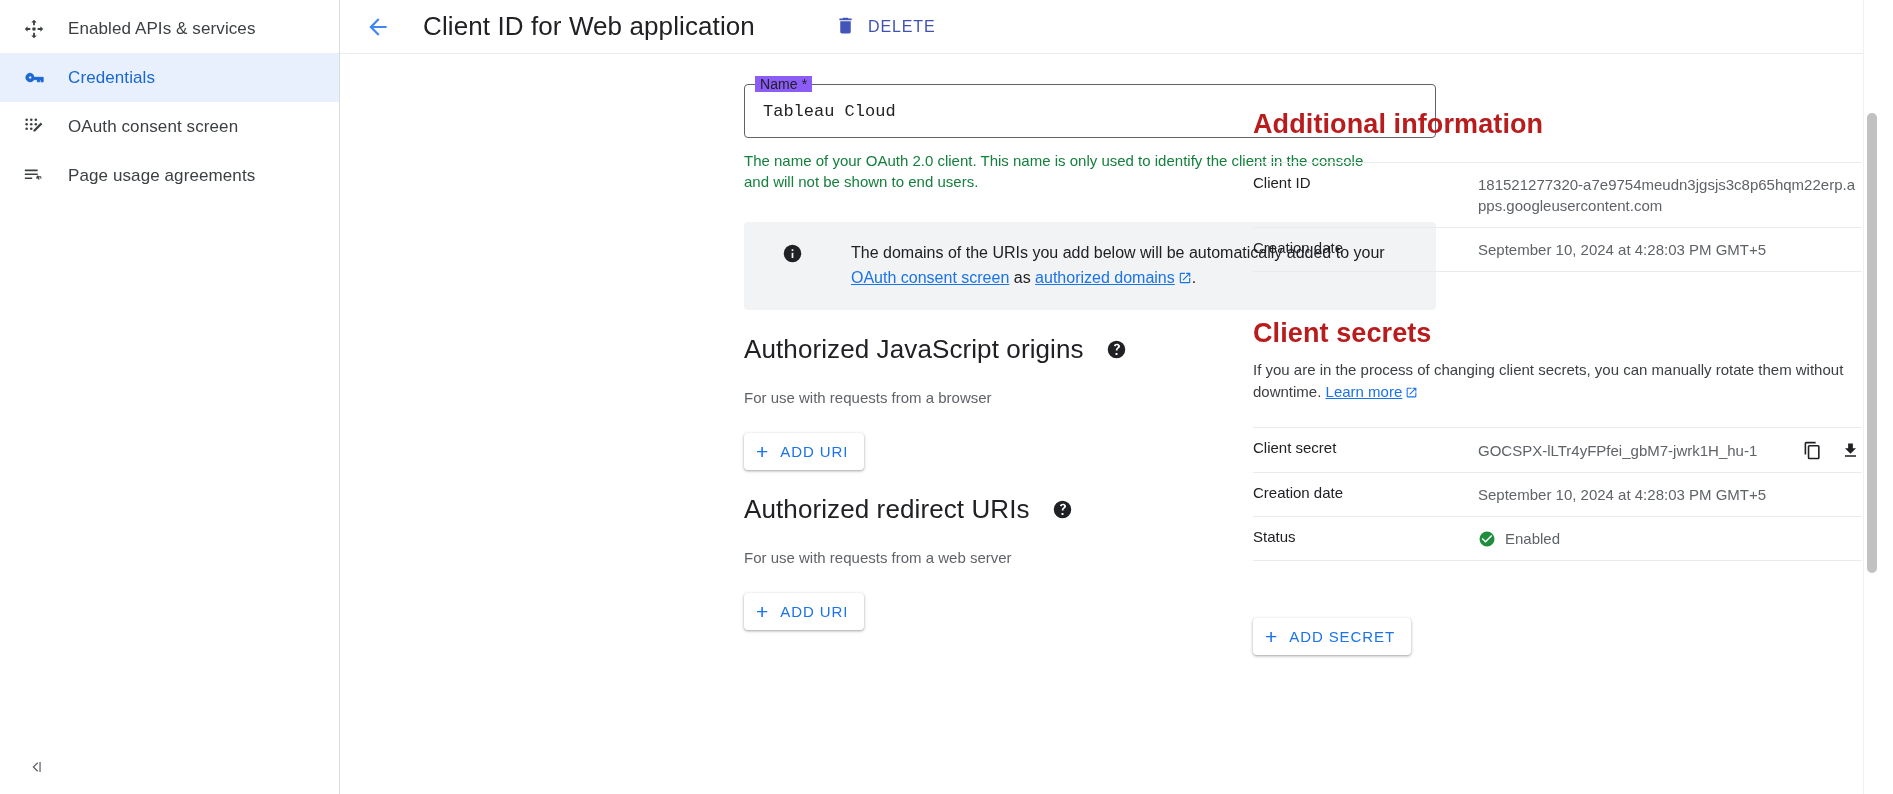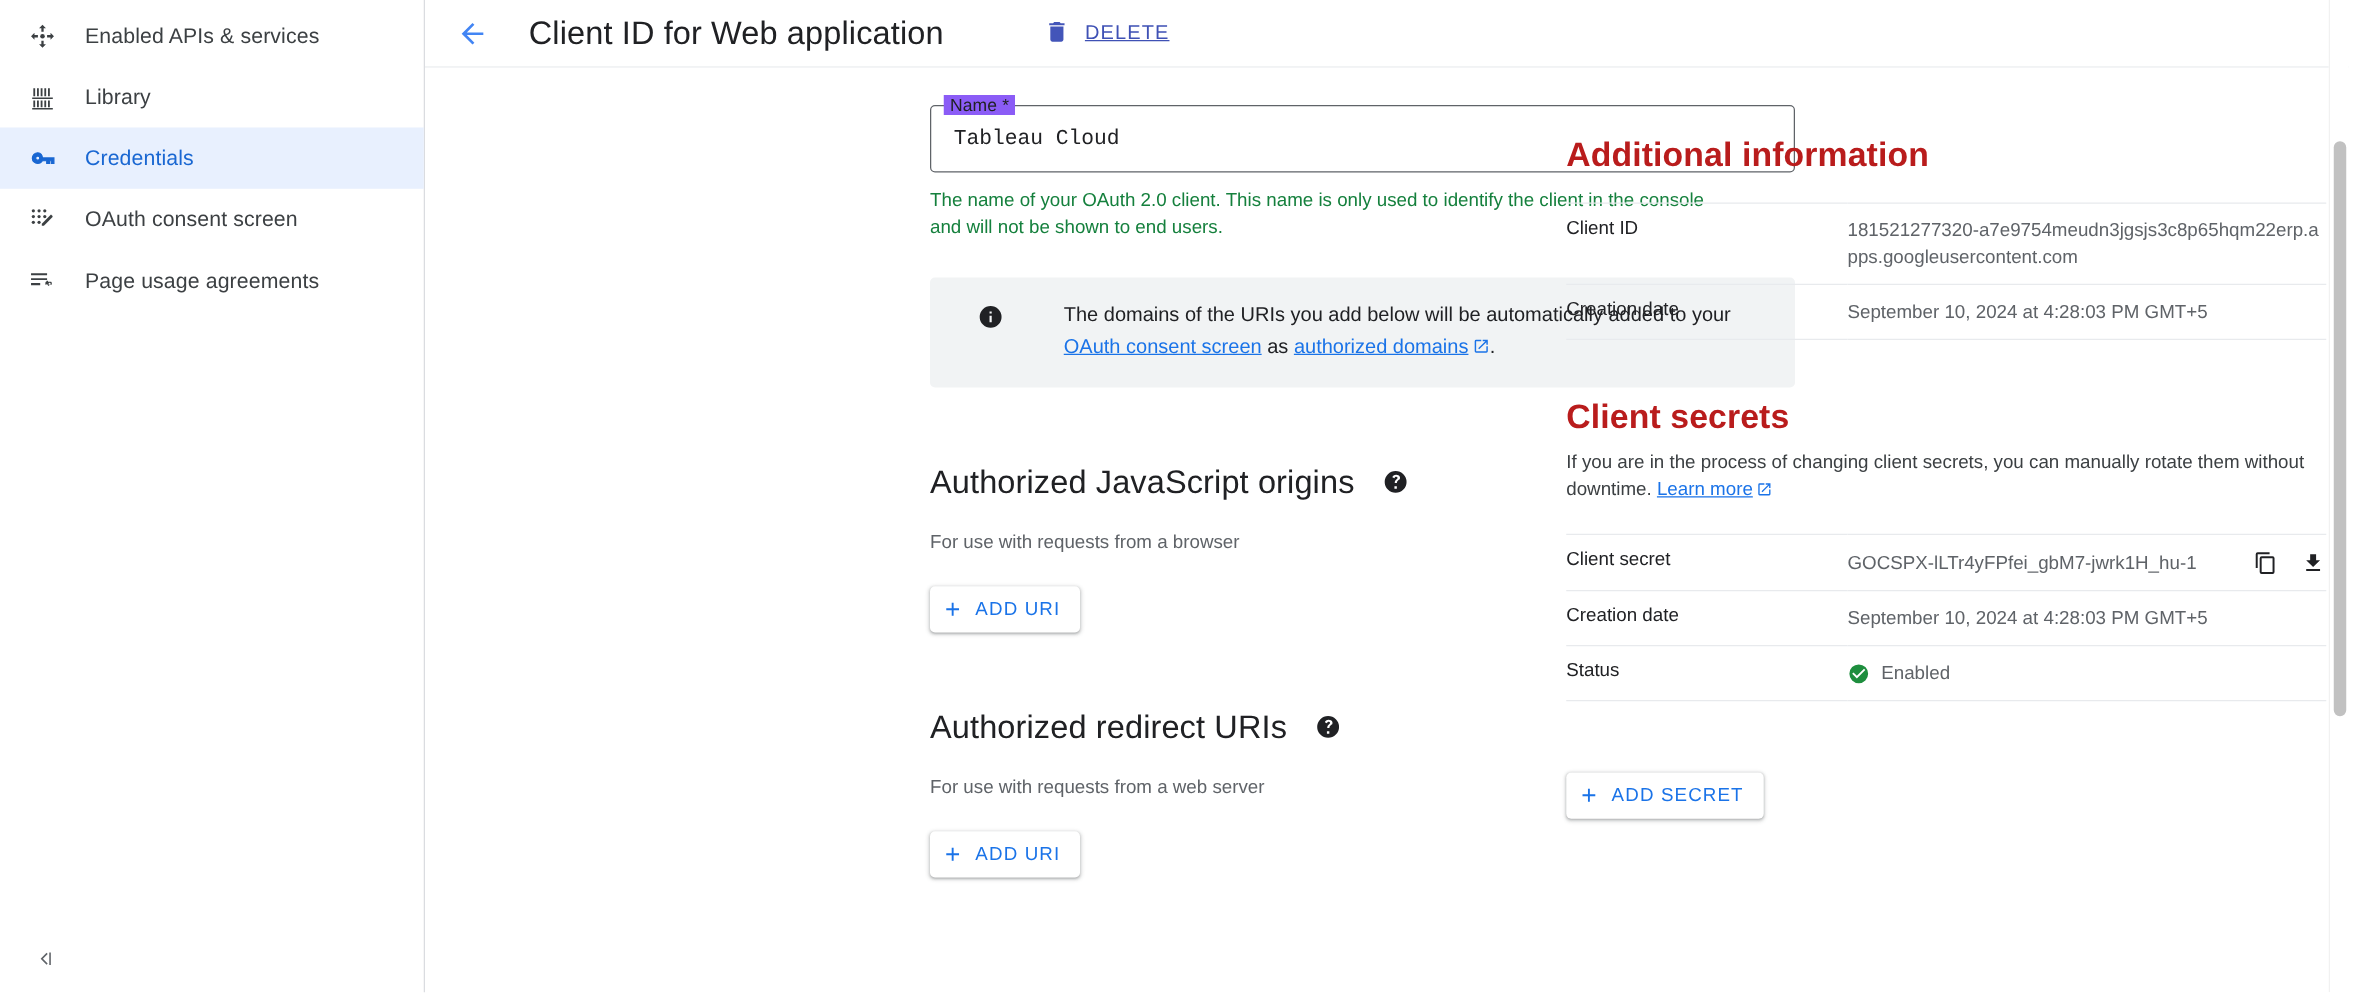--- a/index.html
+++ b/index.html
@@ -103,21 +103,20 @@
     background: transparent;
     border: none;
   }
   .delete-btn svg { fill: #4355b9; }
   .delete-label {
     font-size: 16px;
     color: #3f51b5;
     font-weight: 500;
     letter-spacing: 0.9px;
     margin-left: 12px;
-    text-decoration: underline;
   }
 
   .topbar-divider {
     height: 1px;
     background: #e8eaed;
     width: 100%;
   }
 
   
   .body-cols {
@@ -201,21 +200,21 @@
     cursor: pointer;
   }
   .ext-icon {
     display: inline-block;
     vertical-align: -2px;
     margin-left: 3px;
   }
   .ext-icon svg { fill: #1a73e8; }
 
   
-  .section { margin-top: 60px; }
+  .section { margin-top: 24px; }
   .section-head {
     display: flex;
     align-items: center;
   }
   .section-title {
     font-size: 26px;
     color: #202124;
     letter-spacing: 0.1px;
   }
   .help-icon {
@@ -349,28 +348,20 @@
     <div class="nav-item">
       <span class="nav-icon">
         <svg width="22" height="22" viewBox="0 0 24 24">
             <path d="M12 2l3 3h-2v3h-2V5H9l3-3zm0 20l-3-3h2v-3h2v3h2l-3 3zM2 12l3-3v2h3v2H5v2l-3-3zm20 0l-3 3v-2h-3v-2h3V9l3 3z"></path>
             <circle cx="12" cy="12" r="2"></circle>
           </svg>
       </span>
       <span class="nav-label">Enabled APIs &amp; services</span>
     </div>
 
-    <div class="nav-item">
-      <span class="nav-icon">
-        <svg width="22" height="22" viewBox="0 0 24 24">
-            <path d="M4 4h1.6v7H4V4zm3.2 0h1.6v7H7.2V4zm3.2 0H12v7h-1.6V4zm3.2 0h1.6v7h-1.6V4zm3.2 0h1.6v7h-1.6V4zM3 12h18v1.4H3V12zM4 14.6h1.6v6H4v-6zm3.2 0h1.6v6H7.2v-6zm3.2 0H12v6h-1.6v-6zm3.2 0h1.6v6h-1.6v-6zm3.2 0h1.6v6h-1.6v-6zM3 21.2h18v1.3H3v-1.3z"></path>
-          </svg>
-      </span>
-      <span class="nav-label">Library</span>
-    </div>
 
     <div class="nav-item active">
       <span class="nav-icon">
         <svg width="23" height="23" viewBox="0 0 24 24">
             <path d="M7.5 7.5a4.5 4.5 0 100 9 4.5 4.5 0 003.9-2.3H15v2.3h2.3v-2.3h1.5v2.3H21V11.8h-9.6A4.5 4.5 0 007.5 7.5zm0 2.8a1.7 1.7 0 110 3.4 1.7 1.7 0 010-3.4z"></path>
           </svg>
       </span>
       <span class="nav-label">Credentials</span>
     </div>
 

